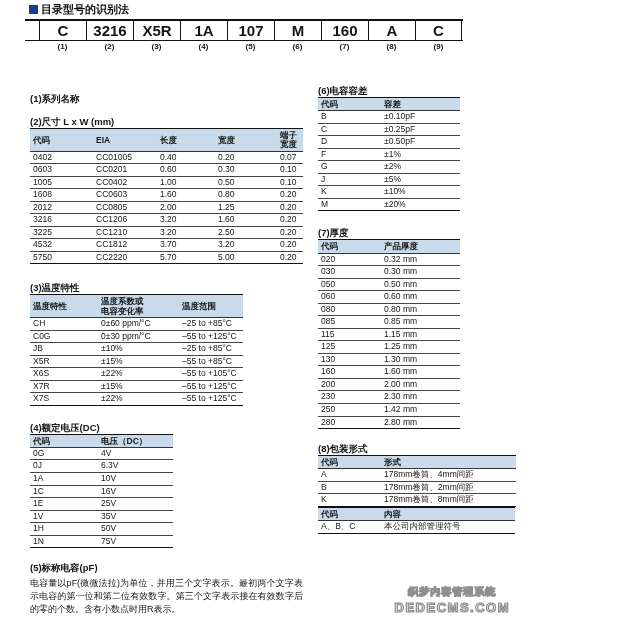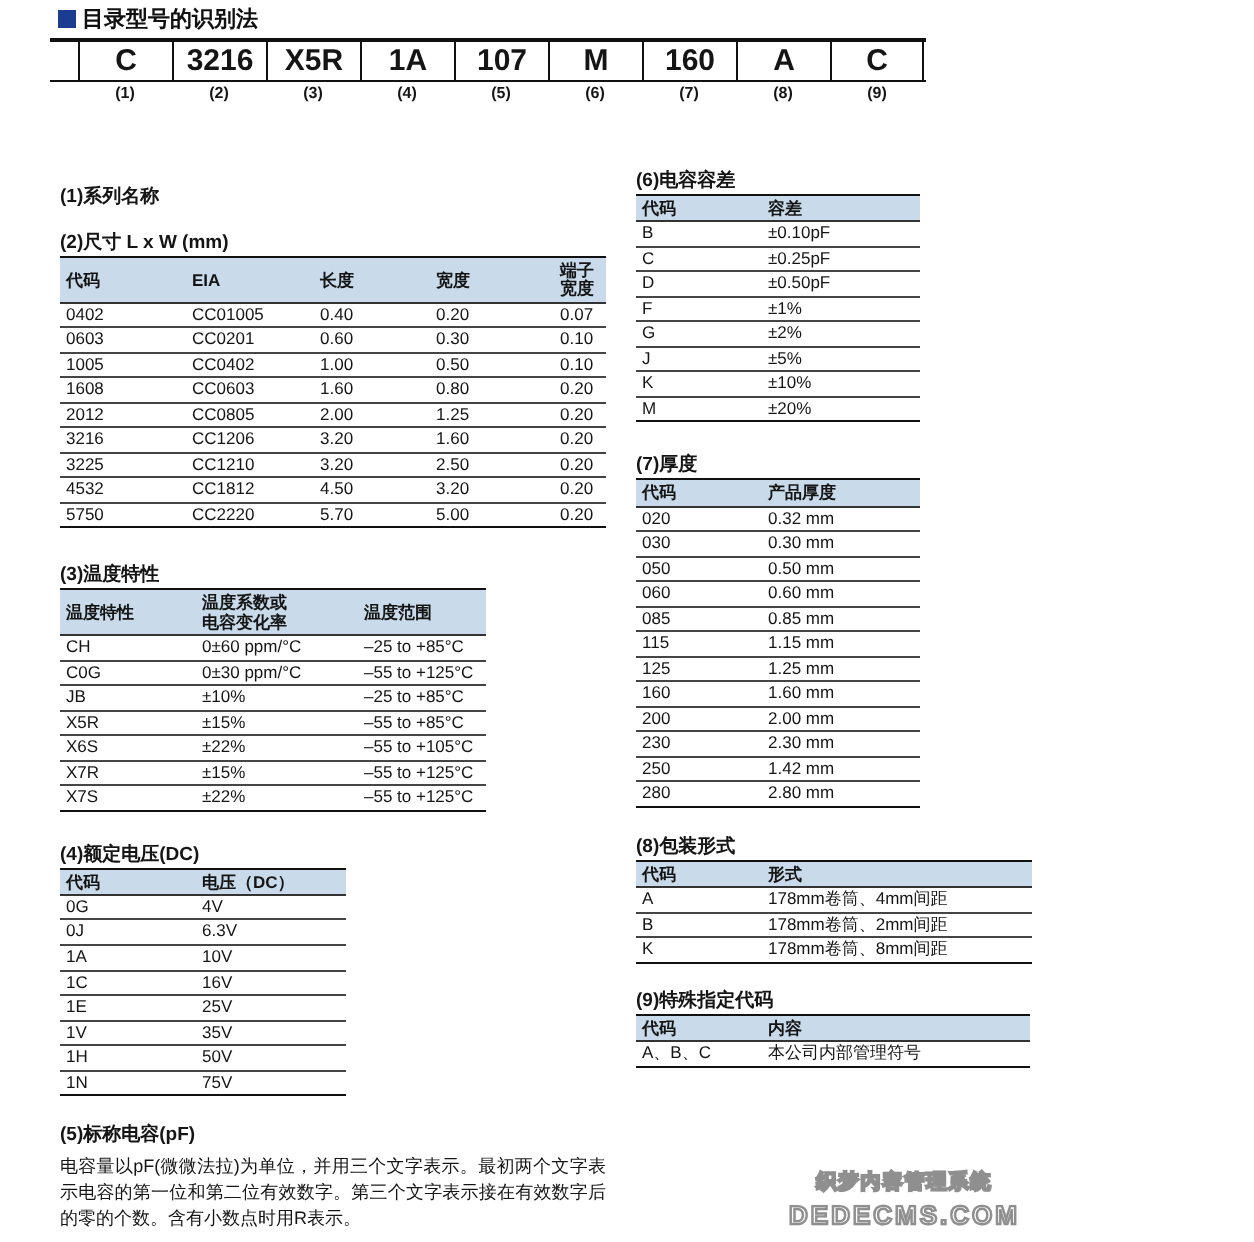--- a/index.html
+++ b/index.html
@@ -162,21 +162,21 @@
           <tr>
             <td>3225</td>
             <td>CC1210</td>
             <td>3.20</td>
             <td>2.50</td>
             <td>0.20</td>
           </tr>
           <tr>
             <td>4532</td>
             <td>CC1812</td>
-            <td>4.50</td>
+            <td>3.70</td>
             <td>3.20</td>
             <td>0.20</td>
           </tr>
           <tr>
             <td>5750</td>
             <td>CC2220</td>
             <td>5.70</td>
             <td>5.00</td>
             <td>0.20</td>
           </tr>
@@ -345,32 +345,40 @@
           </tr>
           <tr>
             <td>050</td>
             <td>0.50 mm</td>
           </tr>
           <tr>
             <td>060</td>
             <td>0.60 mm</td>
           </tr>
           <tr>
+            <td>080</td>
+            <td>0.80 mm</td>
+          </tr>
+          <tr>
             <td>085</td>
             <td>0.85 mm</td>
           </tr>
           <tr>
             <td>115</td>
             <td>1.15 mm</td>
           </tr>
           <tr>
             <td>125</td>
             <td>1.25 mm</td>
           </tr>
           <tr>
+            <td>130</td>
+            <td>1.30 mm</td>
+          </tr>
+          <tr>
             <td>160</td>
             <td>1.60 mm</td>
           </tr>
           <tr>
             <td>200</td>
             <td>2.00 mm</td>
           </tr>
           <tr>
             <td>230</td>
             <td>2.30 mm</td>
@@ -403,21 +411,20 @@
             <td>B</td>
             <td>178mm卷筒、2mm间距</td>
           </tr>
           <tr>
             <td>K</td>
             <td>178mm卷筒、8mm间距</td>
           </tr>
         </tbody>
     </table>
 
-    <div class="sec-title m-s9t">(9)特殊指定代码</div>
     <table class="spec t9">
       <thead>
           <tr>
             <th>代码</th>
             <th>内容</th>
           </tr>
         </thead>
       <tbody>
           <tr>
             <td>A、B、C</td>

